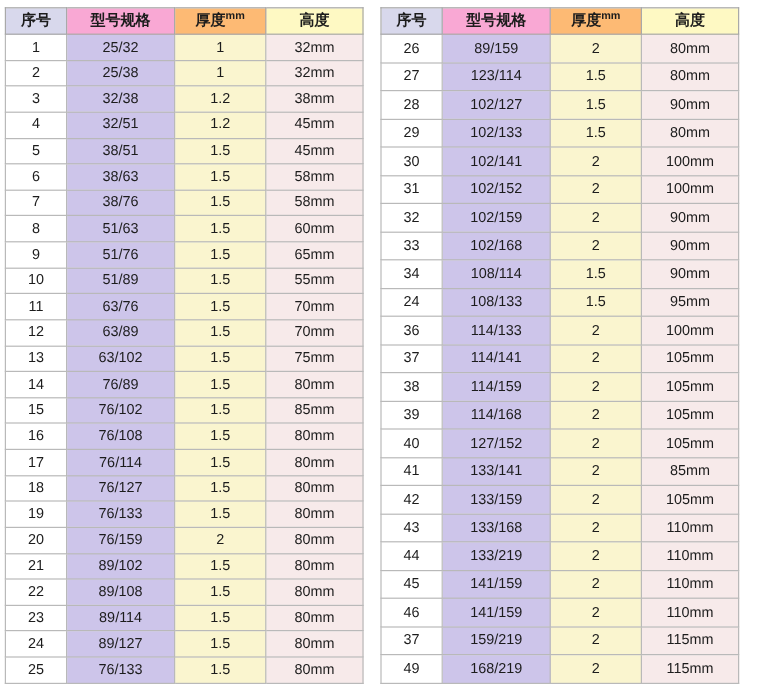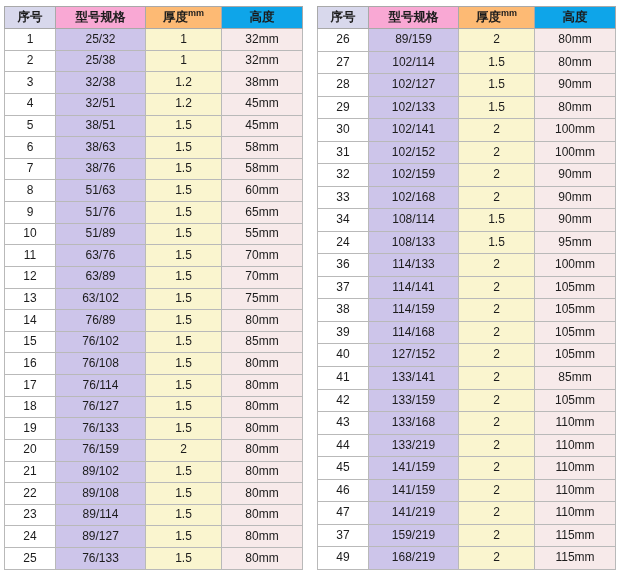--- a/index.html
+++ b/index.html
@@ -49,21 +49,21 @@
   
   .c-idx { width: 51px; }
   .c-model { width: 90px; }
   .c-thick { width: 76px; }
   .c-height { width: 81px; }
 
   
   th.h-idx { background: #d8d8ec; }
   th.h-model { background: #f9a8d4; }
   th.h-thick { background: #fdba74; }
-  th.h-height { background: #0ea5e9; }
+  th.h-height { background: #fef9c3; }
 
   
   td.b-idx { background: #ffffff; }
   td.b-model { background: #cdc5ea; }
   td.b-thick { background: #faf5cf; }
   td.b-height { background: #f7eaea; }
 
   .sup { font-size: 9px; vertical-align: super; line-height: 0; }
 </style>
 </head>
@@ -257,21 +257,21 @@
     </thead>
     <tbody id="right-body">
         <tr>
           <td class="b-idx">26</td>
           <td class="b-model">89/159</td>
           <td class="b-thick">2</td>
           <td class="b-height">80mm</td>
         </tr>
         <tr>
           <td class="b-idx">27</td>
-          <td class="b-model">102/114</td>
+          <td class="b-model">123/114</td>
           <td class="b-thick">1.5</td>
           <td class="b-height">80mm</td>
         </tr>
         <tr>
           <td class="b-idx">28</td>
           <td class="b-model">102/127</td>
           <td class="b-thick">1.5</td>
           <td class="b-height">90mm</td>
         </tr>
         <tr>
@@ -376,26 +376,20 @@
           <td class="b-thick">2</td>
           <td class="b-height">110mm</td>
         </tr>
         <tr>
           <td class="b-idx">46</td>
           <td class="b-model">141/159</td>
           <td class="b-thick">2</td>
           <td class="b-height">110mm</td>
         </tr>
         <tr>
-          <td class="b-idx">47</td>
-          <td class="b-model">141/219</td>
-          <td class="b-thick">2</td>
-          <td class="b-height">110mm</td>
-        </tr>
-        <tr>
           <td class="b-idx">37</td>
           <td class="b-model">159/219</td>
           <td class="b-thick">2</td>
           <td class="b-height">115mm</td>
         </tr>
         <tr>
           <td class="b-idx">49</td>
           <td class="b-model">168/219</td>
           <td class="b-thick">2</td>
           <td class="b-height">115mm</td>

